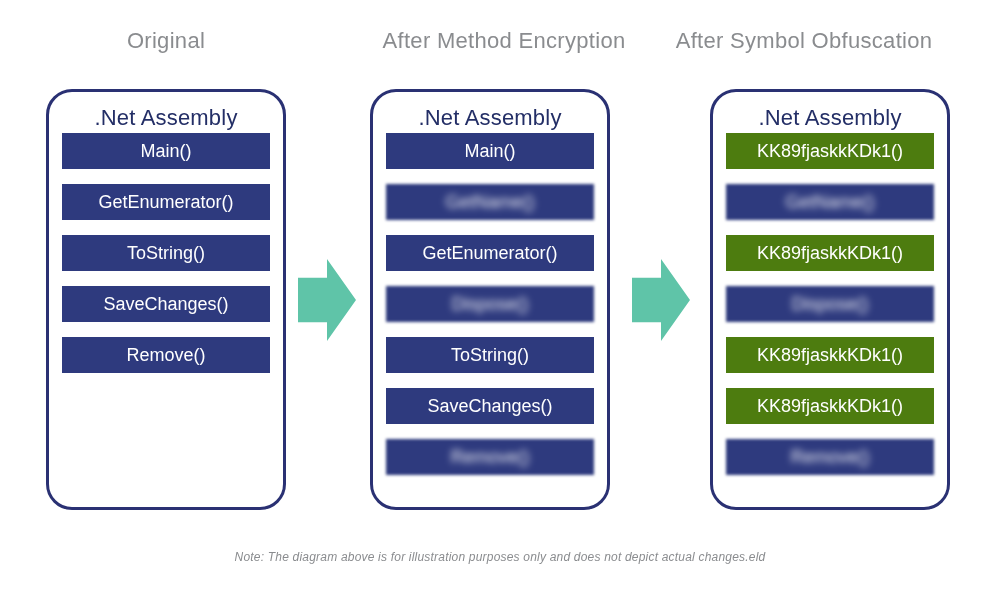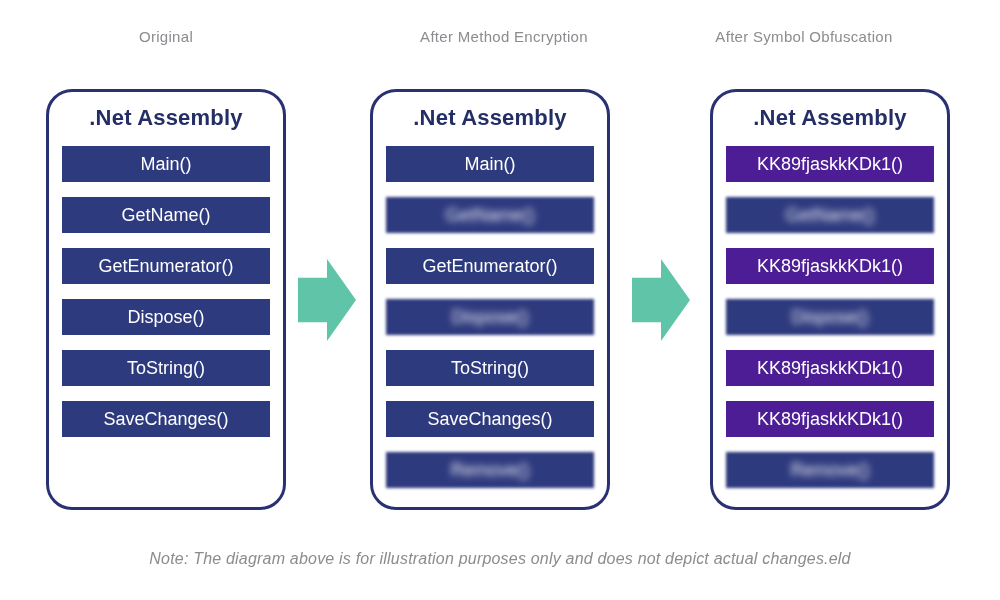--- a/index.html
+++ b/index.html
@@ -3,84 +3,81 @@
 <meta charset="utf-8">
 <style>
   html,body { margin:0; padding:0; }
   body {
     width:1000px; height:600px; position:relative;
     background:#ffffff; overflow:hidden;
     font-family:"Liberation Sans", sans-serif;
   }
   .col-title {
     position:absolute; top:28px; width:320px;
-    text-align:center; font-size:15px; letter-spacing:0.3px;
+    text-align:center; font-size:22px; letter-spacing:0.3px;
     color:#8a8c8f; font-weight:400;
   }
   .card {
     position:absolute; top:89px; width:240px; height:421px;
     box-sizing:border-box; background:#ffffff;
     border:3px solid #2a3173; border-radius:26px;
   }
   .card-title {
     margin-top:11px; height:30px; line-height:30px;
-    text-align:center; font-size:22px; font-weight:bold;
+    text-align:center; font-size:22px; font-weight:normal;
     color:#232e66; letter-spacing:0.2px;
   }
   .card-body {
     display:flex; flex-direction:column; align-items:center;
-    gap:15px; margin-top:13px;
+    gap:15px; 
   }
   .btn {
     width:208px; height:36px; flex:0 0 36px;
     display:flex; align-items:center; justify-content:center;
     color:#ffffff; font-size:18px;
   }
   .btn.navy { background:#2e3a7e; }
-  .btn.lavender { background:#4c1d95; }
+  .btn.lavender { background:#4d7c0f; }
   .btn.blurred { filter:blur(1.4px); }
   .btn.blurred .btn-label { filter:blur(3.2px); opacity:0.92; }
   .arrow {
     position:absolute; top:259px; width:58px; height:82px;
     background:#5fc4a8;
     clip-path:polygon(0% 23%, 50% 23%, 50% 0%, 100% 50%, 50% 100%, 50% 77%, 0% 77%);
   }
   .note {
     position:absolute; top:550px; left:0; width:1000px;
-    text-align:center; font-style:italic; font-size:16px;
+    text-align:center; font-style:italic; font-size:12px;
     color:#8a8c8f; letter-spacing:0.2px;
   }
 </style>
 </head>
 <body>
 
 <div class="col-title" style="left:6px">Original</div>
 <div class="col-title" style="left:344px">After Method Encryption</div>
 <div class="col-title" style="left:644px">After Symbol Obfuscation</div>
 
 <div class="card" style="left:46px">
   <div class="card-title">.Net Assembly</div>
   <div class="card-body">
     <div class="btn navy">
         <span class="btn-label">Main()</span>
       </div>
     <div class="btn navy">
-        <span class="btn-label">GetName()</span>
-      </div>
-    <div class="btn navy">
         <span class="btn-label">GetEnumerator()</span>
-      </div>
-    <div class="btn navy">
-        <span class="btn-label">Dispose()</span>
       </div>
     <div class="btn navy">
         <span class="btn-label">ToString()</span>
       </div>
     <div class="btn navy">
         <span class="btn-label">SaveChanges()</span>
+      </div>
+    <div class="btn navy">
+        <span class="btn-label">Remove()</span>
       </div>
   </div>
 </div>
 
 <div class="arrow" style="left:298px"></div>
 
 <div class="card" style="left:370px">
   <div class="card-title">.Net Assembly</div>
   <div class="card-body">
     <div class="btn navy">

